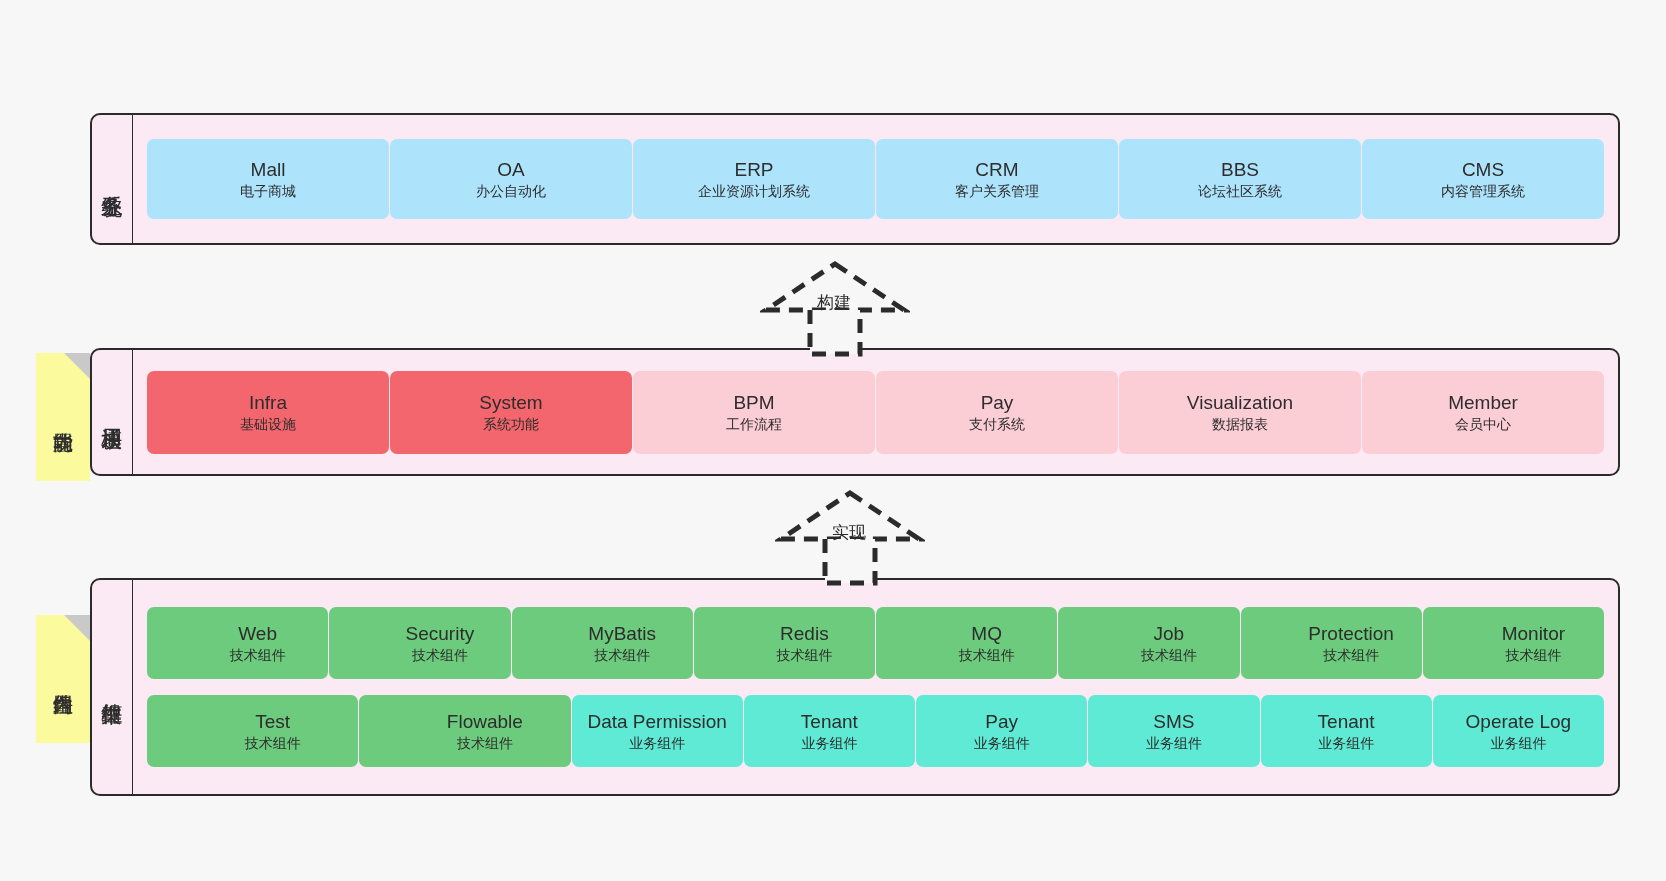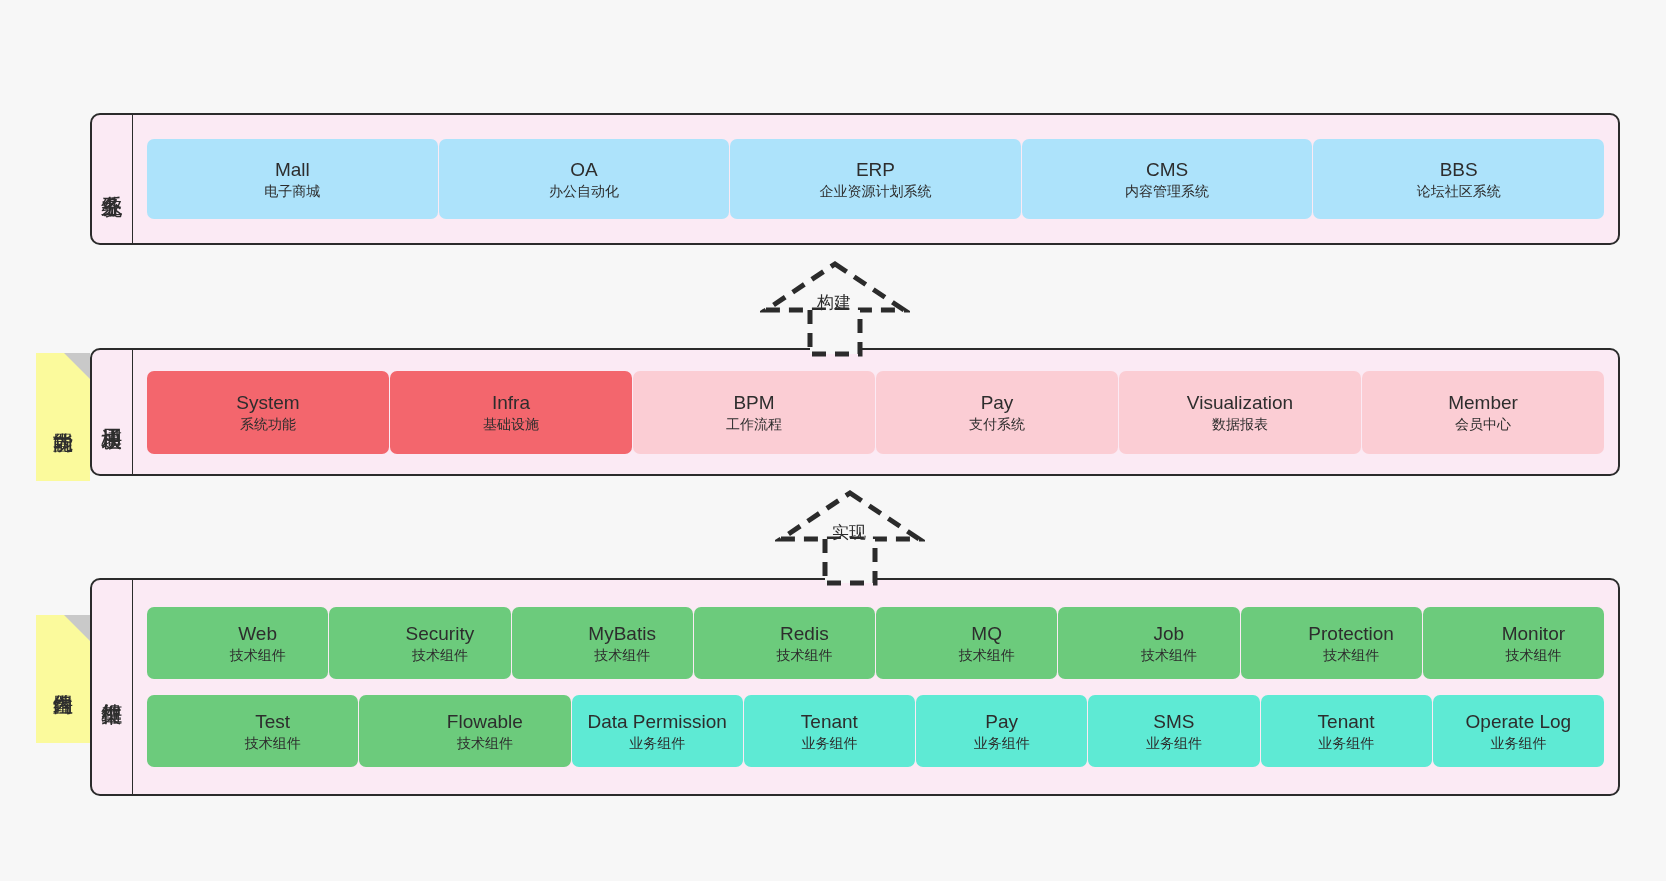--- a/index.html
+++ b/index.html
@@ -153,26 +153,30 @@
         </div>
         <div class="card blue">
           <span class="t1">OA</span>
           <span class="t2">办公自动化</span>
         </div>
         <div class="card blue">
           <span class="t1">ERP</span>
           <span class="t2">企业资源计划系统</span>
         </div>
         <div class="card blue">
+          <span class="t1">CRM</span>
+          <span class="t2">客户关系管理</span>
+        </div>
+        <div class="card blue">
+          <span class="t1">BBS</span>
+          <span class="t2">论坛社区系统</span>
+        </div>
+        <div class="card blue">
           <span class="t1">CMS</span>
           <span class="t2">内容管理系统</span>
-        </div>
-        <div class="card blue">
-          <span class="t1">BBS</span>
-          <span class="t2">论坛社区系统</span>
         </div>
       </div>
     </div>
   </div>
 
   <svg class="arrow" style="left:760px; top:258px; width:150px; height:100px;" width="150" height="100" viewBox="0 0 150 100">
     <polygon points="75,6 144,52 6,52" fill="#f7f7f7" stroke="#2b2b2b" stroke-width="5" stroke-dasharray="14,9" stroke-linejoin="miter"></polygon>
     <polyline points="50,52 50,96 100,96 100,52" fill="#f7f7f7" stroke="#2b2b2b" stroke-width="5" stroke-dasharray="14,9"></polyline>
   </svg>
   <div class="arrow-label" style="left:817px; top:291px;">构建</div>
@@ -182,26 +186,26 @@
     <span class="note-text">内置功能</span>
   </div>
 
   <div class="band" id="band-common" style="left:90px; top:348px; width:1530px; height:128px;">
     <div class="band-label">
       <span>通用模块</span>
     </div>
     <div class="band-body">
       <div class="row">
         <div class="card red">
+          <span class="t1">Infra</span>
+          <span class="t2">基础设施</span>
+        </div>
+        <div class="card red">
           <span class="t1">System</span>
           <span class="t2">系统功能</span>
-        </div>
-        <div class="card red">
-          <span class="t1">Infra</span>
-          <span class="t2">基础设施</span>
         </div>
         <div class="card pink">
           <span class="t1">BPM</span>
           <span class="t2">工作流程</span>
         </div>
         <div class="card pink">
           <span class="t1">Pay</span>
           <span class="t2">支付系统</span>
         </div>
         <div class="card pink">

